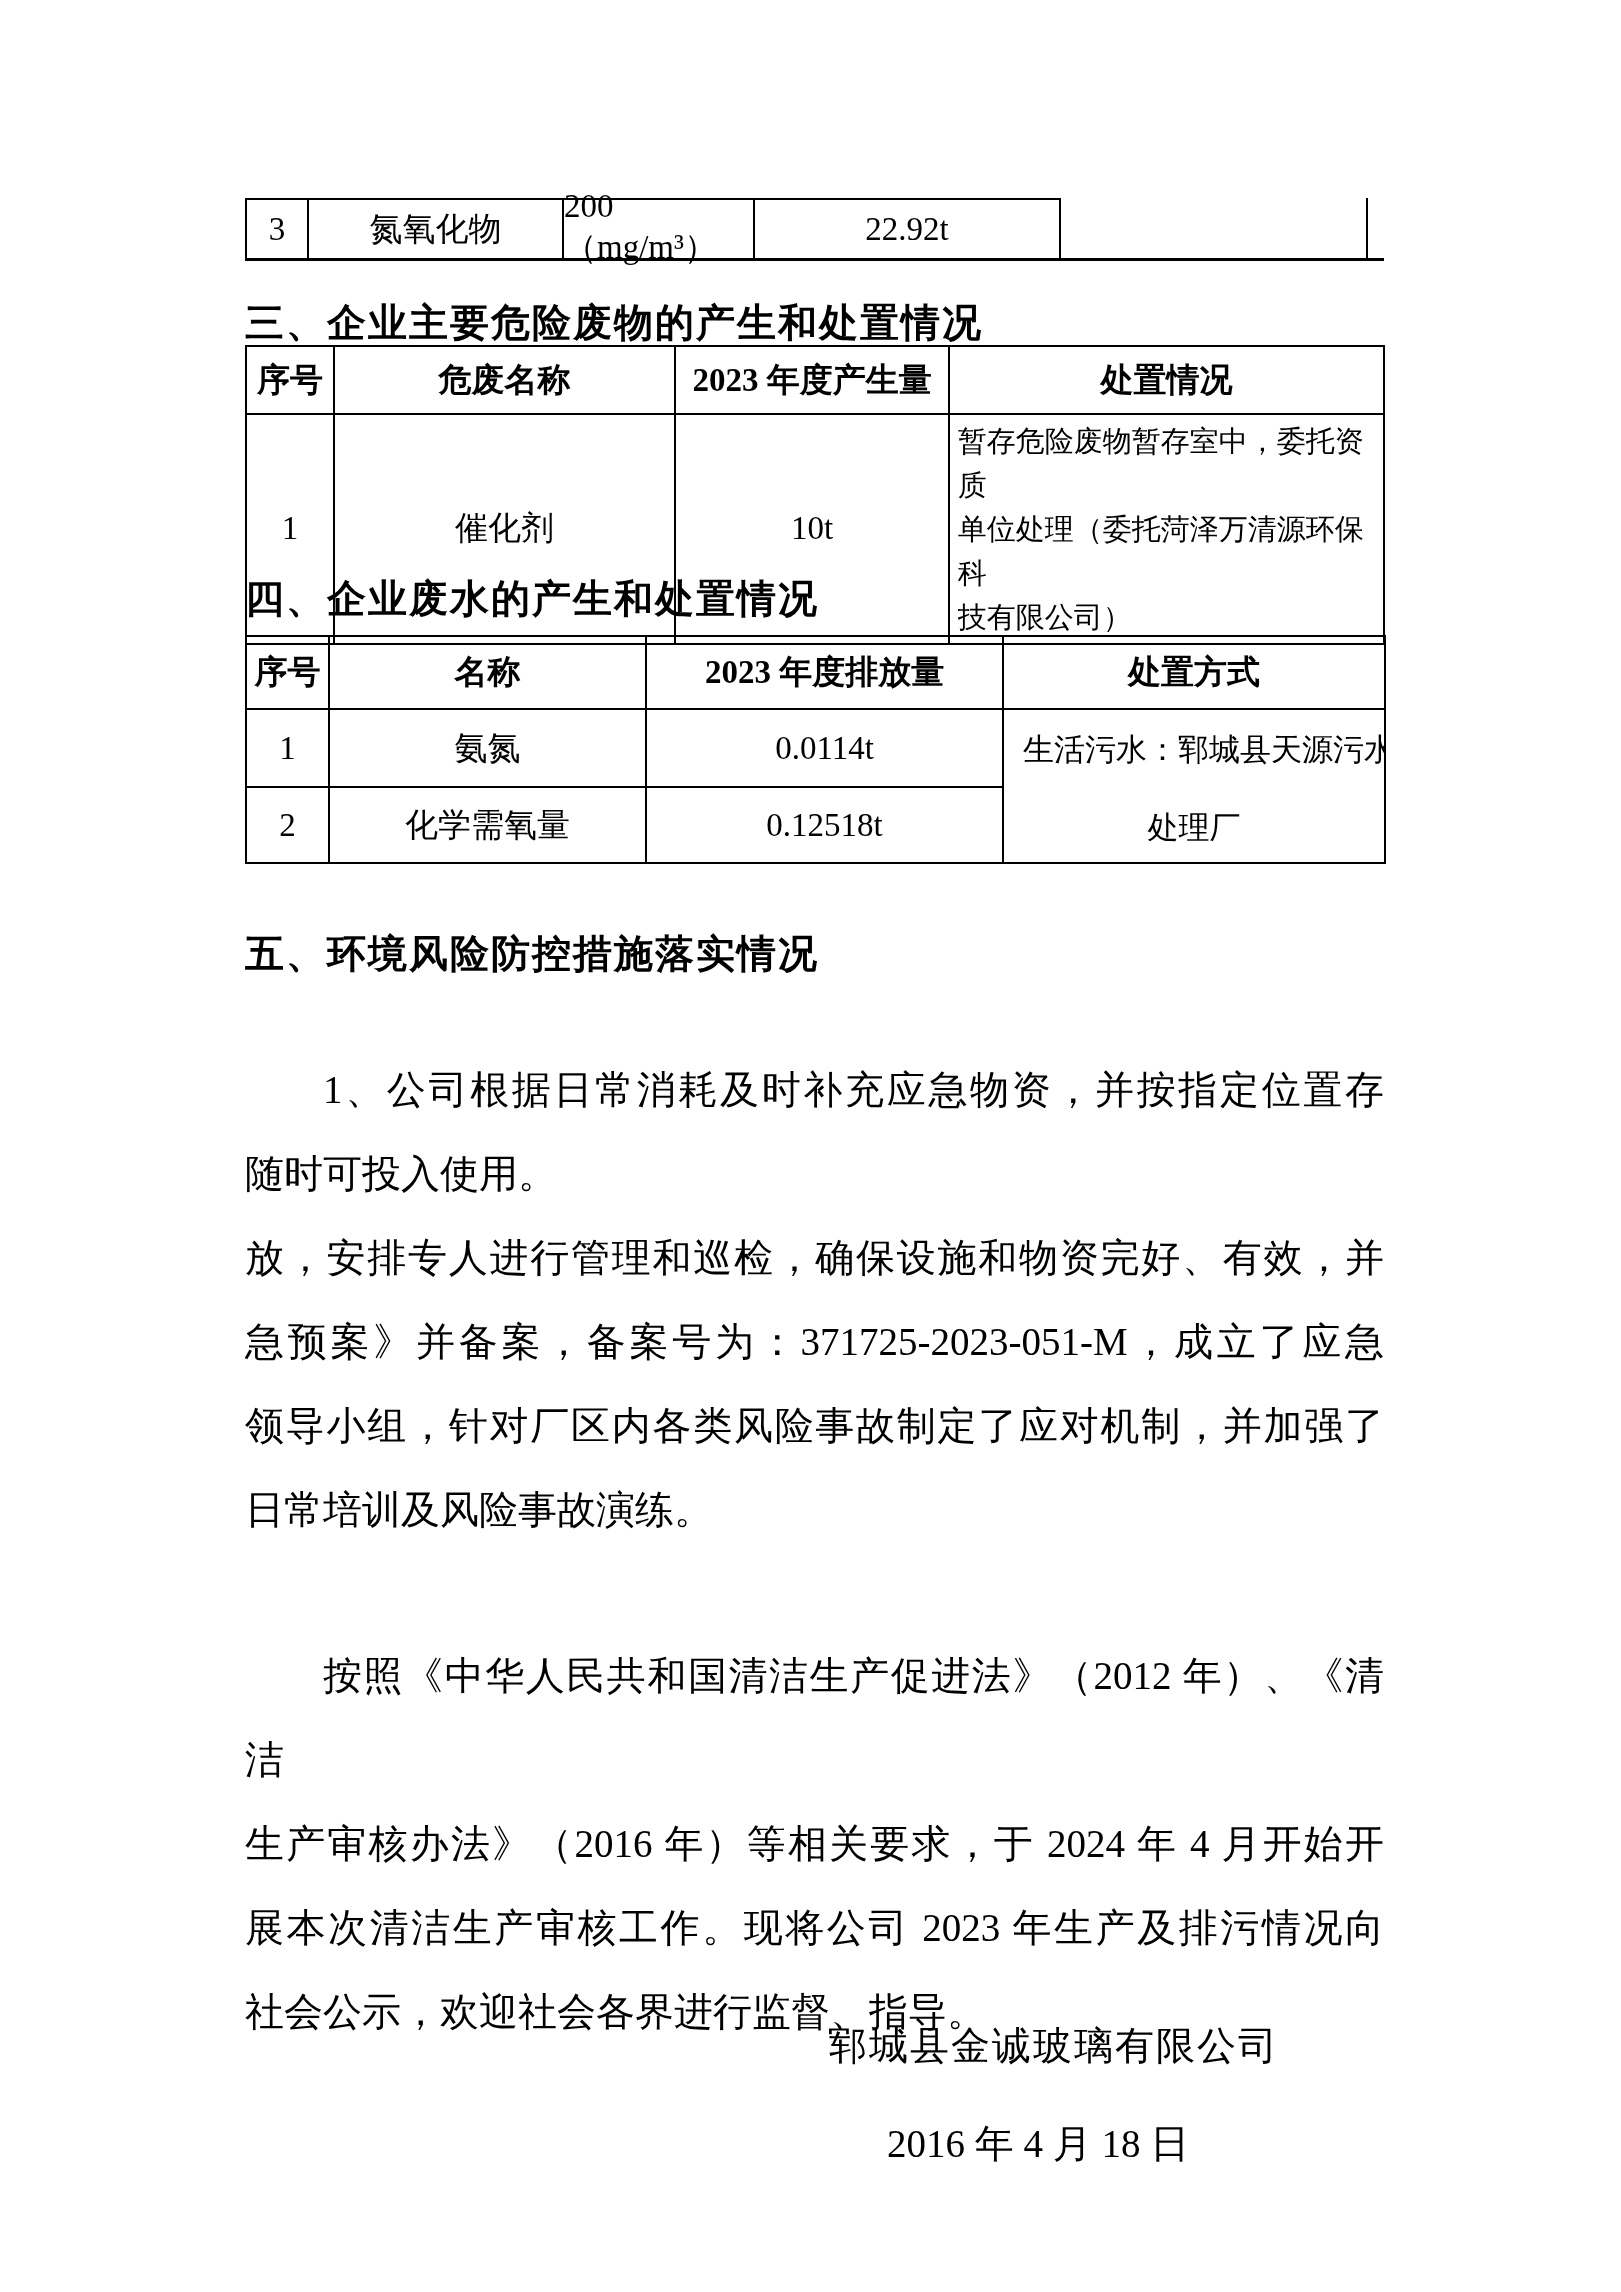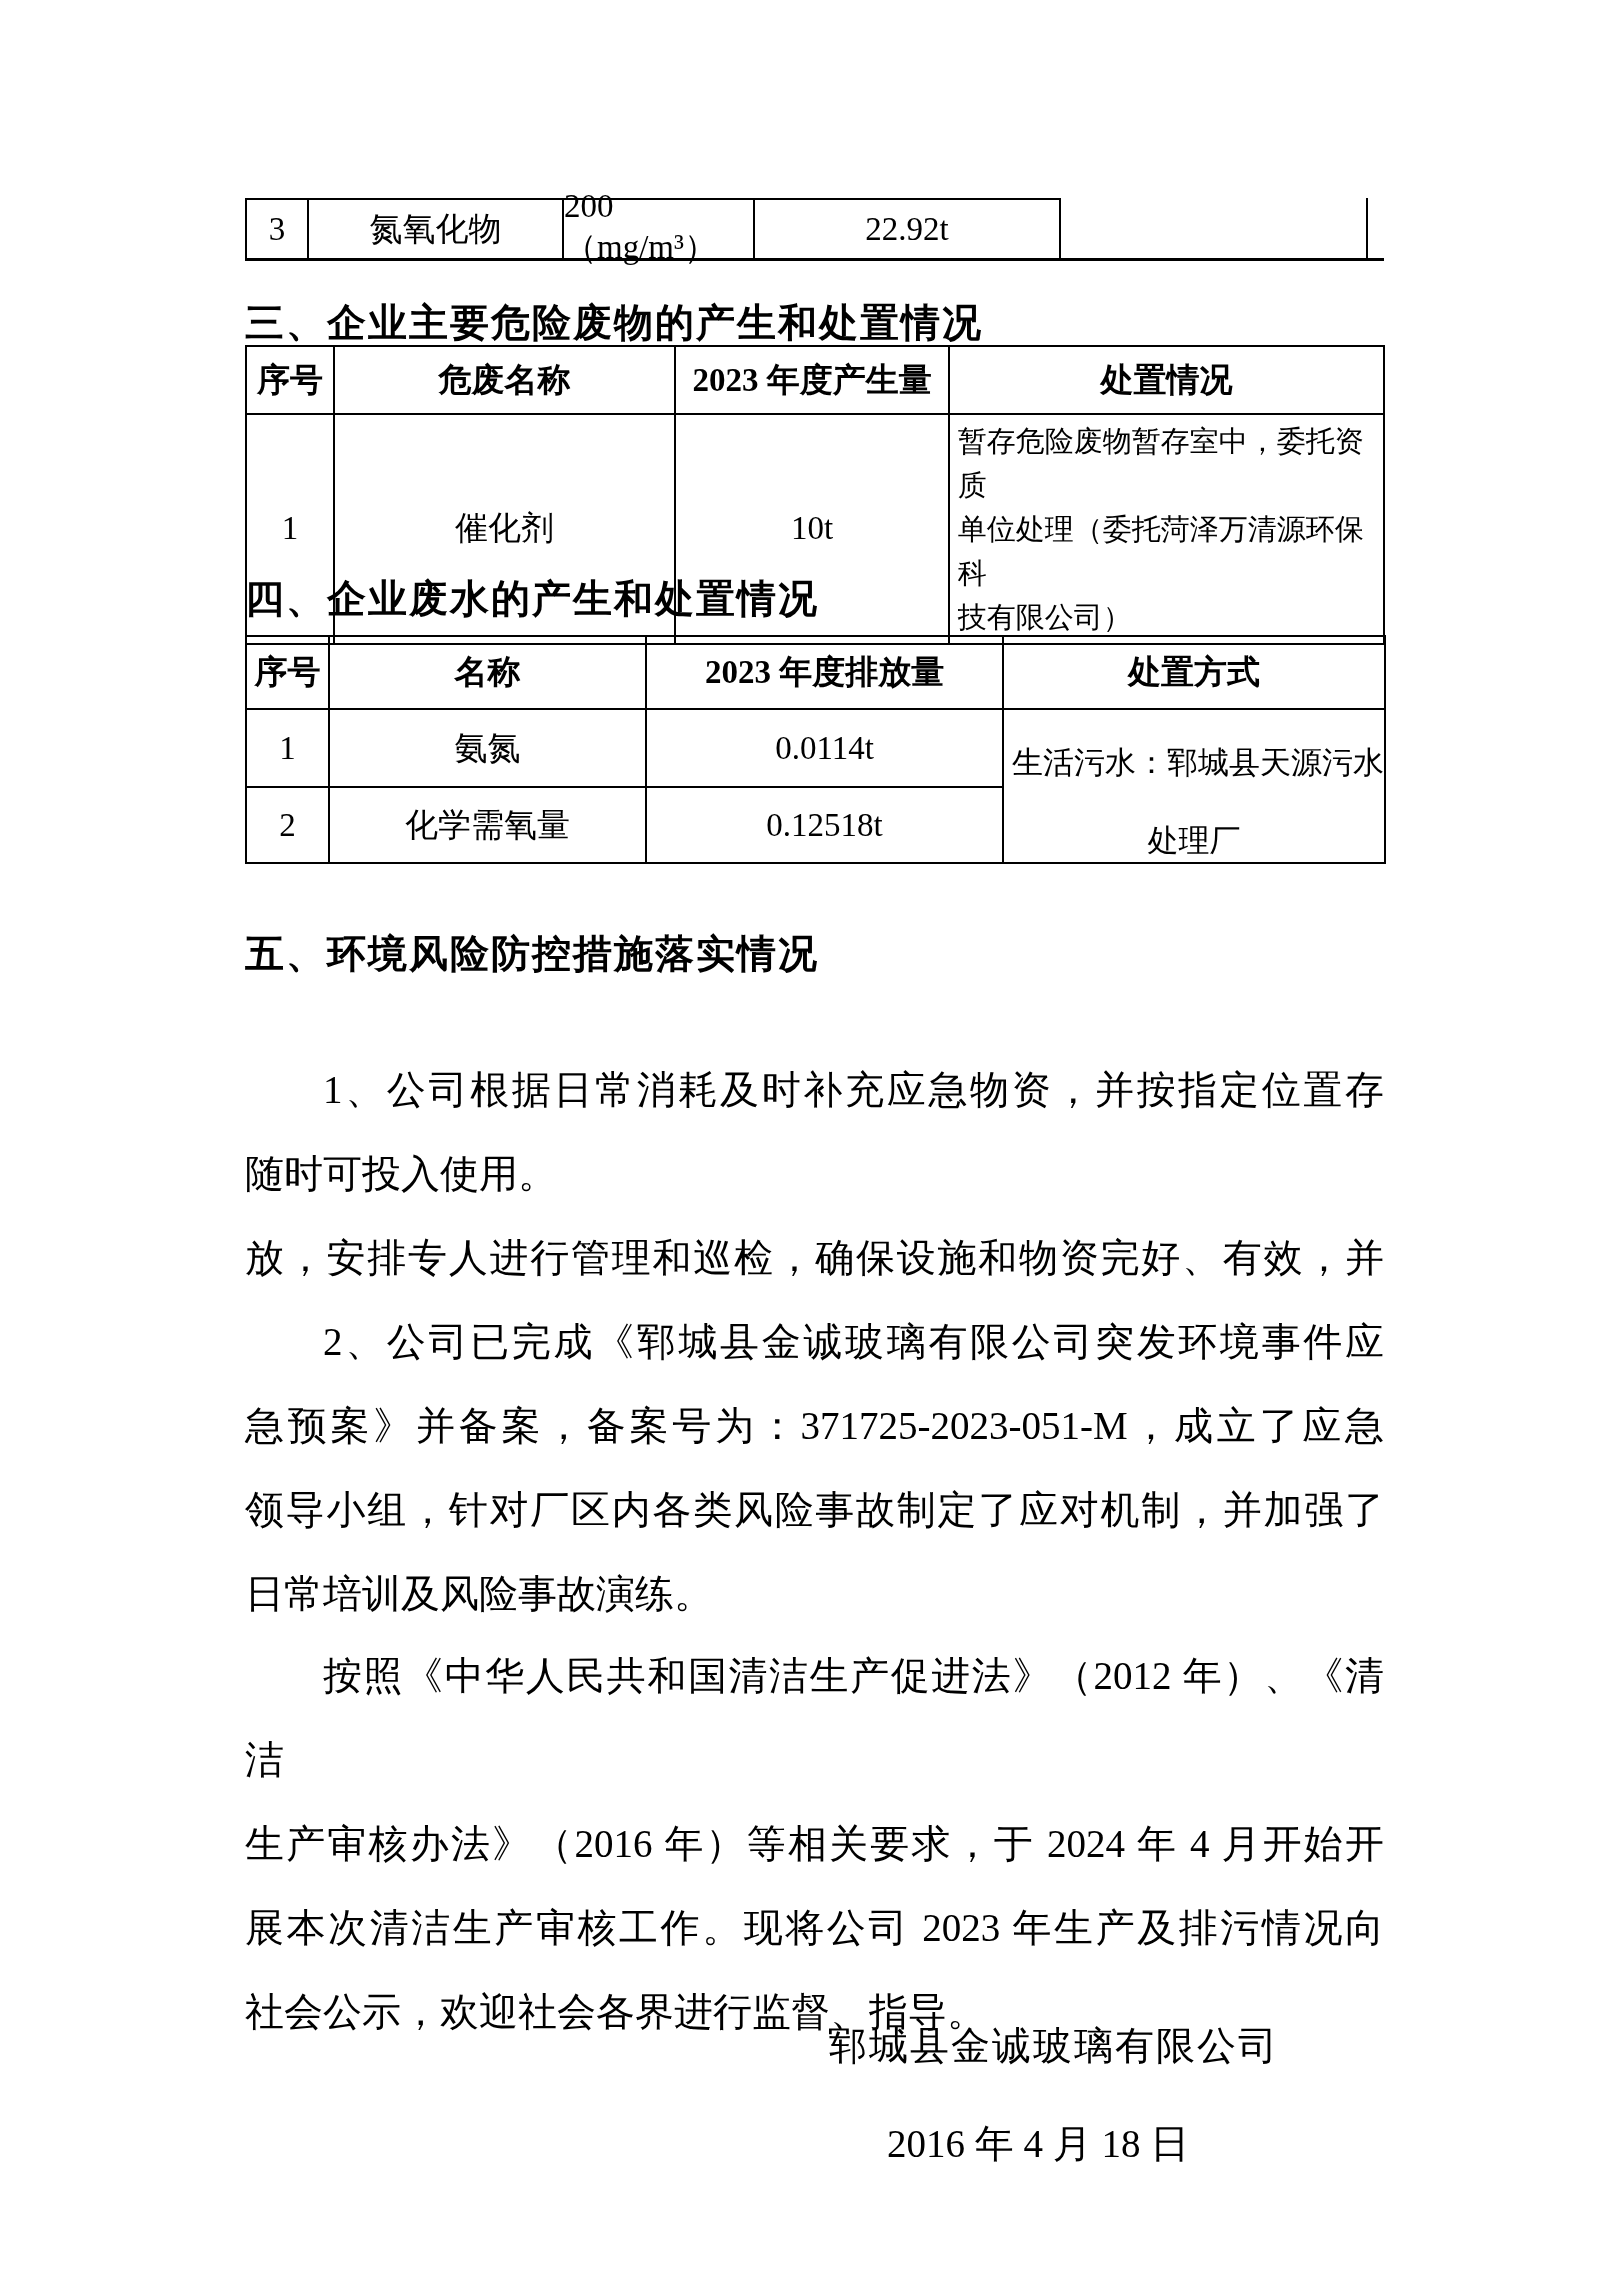--- a/index.html
+++ b/index.html
@@ -78,24 +78,24 @@
   }
   td.disposal{
     text-align:left;
     font-size:29px;
     padding:3.9px 5.9px 3.9px 7.8px;
     vertical-align:middle;
   }
   td.disposal .dl{line-height:44px;}
   td.merged{vertical-align:top;font-size:31px;}
   td.merged .ml1{
-    margin-top:33px;
+    margin-top:20px;
     line-height:39px;
     text-align:left;
-    padding-left:8px;
+    padding-left:19px;
     white-space:nowrap;
   }
   td.merged .ml2{
     margin-top:39px;
     line-height:39px;
     text-align:center;
   }
 
   
   .bodytext{
@@ -208,21 +208,20 @@
 
   <h2 class="heading" id="h5">五、环境风险防控措施落实情况</h2>
 
   <div class="bodytext" id="paras">
     <div class="para">
       <div class="bl first">1、公司根据日常消耗及时补充应急物资，并按指定位置存</div>
       <div class="bl lastline">随时可投入使用。</div>
       <div class="bl">放，安排专人进行管理和巡检，确保设施和物资完好、有效，并</div>
     </div>
     <div class="para">
-      <div class="bl first">2、公司已完成《郓城县金诚玻璃有限公司突发环境事件应</div>
       <div class="bl">急预案》并备案，备案号为：371725-2023-051-M，成立了应急</div>
       <div class="bl">领导小组，针对厂区内各类风险事故制定了应对机制，并加强了</div>
       <div class="bl lastline">日常培训及风险事故演练。</div>
     </div>
   </div>
 
   <div class="bodytext" id="closing-para">
     <div class="bl first">按照《中华人民共和国清洁生产促进法》（2012 年）、《清洁</div>
     <div class="bl">生产审核办法》（2016 年）等相关要求，于 2024 年 4 月开始开</div>
     <div class="bl">展本次清洁生产审核工作。现将公司 2023 年生产及排污情况向</div>

